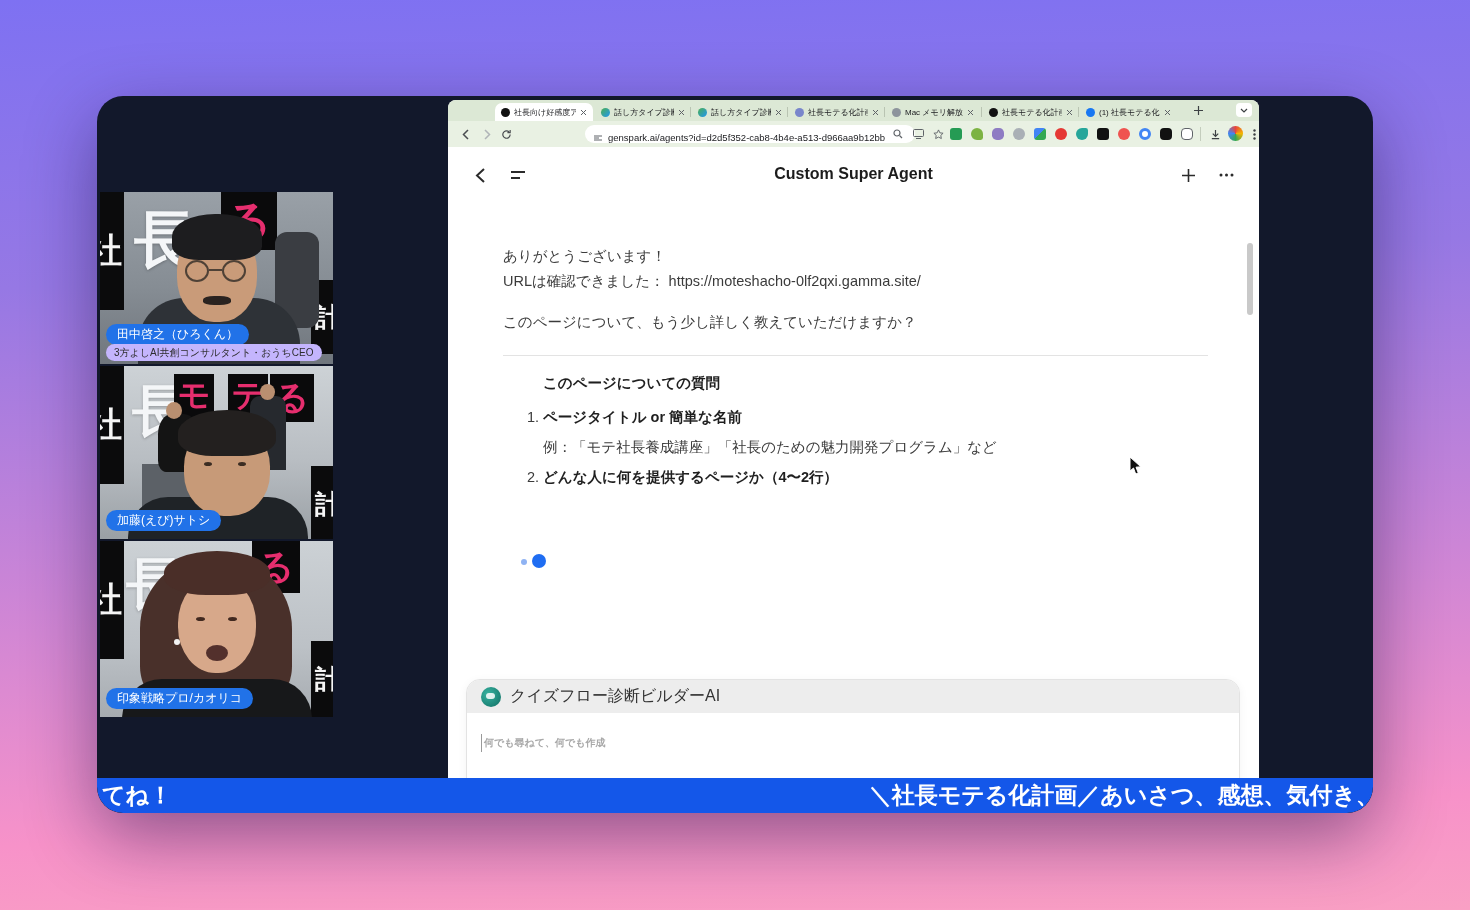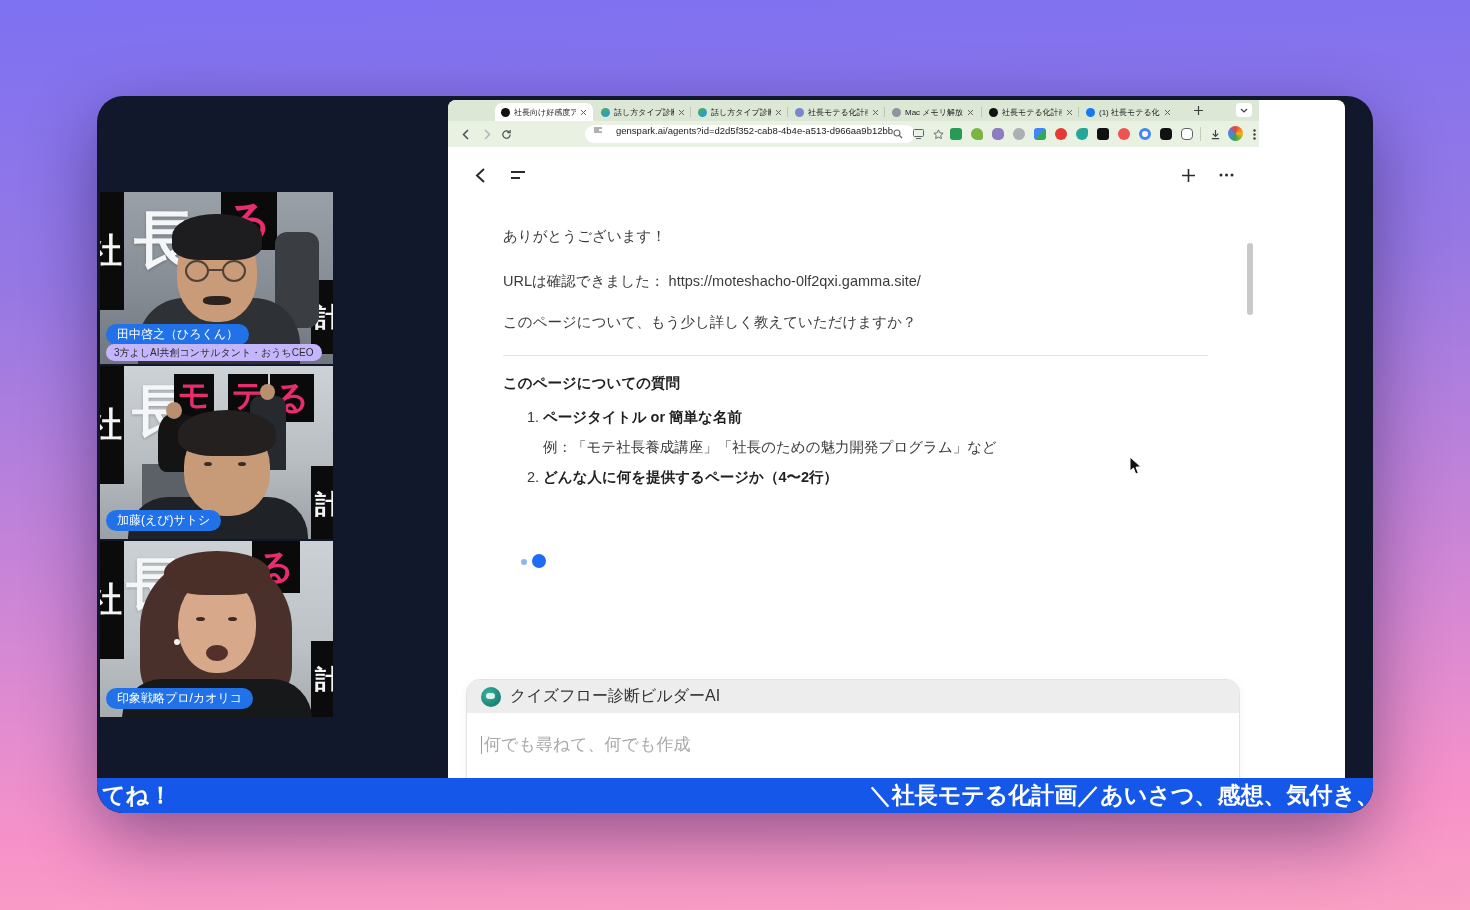--- a/index.html
+++ b/index.html
@@ -34,37 +34,37 @@
   .p-part { position:absolute; }
   .pill-name {
     position:absolute; left:6px; height:21px; border-radius:12px; padding:0 11px;
     color:#fff; font-size:12px; line-height:21px; white-space:nowrap;
   }
   .pill-sub {
     position:absolute; left:6px; bottom:3px; height:17px; border-radius:9px; padding:0 8px;
     background:#c4b5fd; color:#2d2d2d; font-size:10px; line-height:17px; white-space:nowrap;
   }
   
-  .browser { position:absolute; left:351px; top:4px; width:897px; height:678px;
+  .browser { position:absolute; left:351px; top:4px; width:811px; height:678px;
     border-radius:8px 8px 0 0; overflow:hidden; background:#fff; }
   .tabstrip { position:absolute; left:0; top:0; width:811px; height:21px; background:#dce8d5; }
   .tab { position:absolute; top:3px; height:18px; display:flex; align-items:center; gap:4px;
     padding:0 6px; font-size:8px; color:#202124; white-space:nowrap; overflow:hidden; }
   .tab.active { background:#fff; border-radius:7px 7px 0 0; }
   .tab .sep { position:absolute; right:0; top:4px; width:1px; height:10px; background:#b9c4b2; }
   .fav { width:9px; height:9px; border-radius:50%; flex:0 0 auto; }
   .tab-label { overflow:hidden; text-overflow:clip; max-width:64px; }
   .tclose { flex:0 0 auto; display:flex; }
   .newtab-btn, .tabdrop-btn { position:absolute; top:3px; display:flex; align-items:center; justify-content:center; }
   .tabdrop-btn { background:#fff; border-radius:4px; width:16px; height:14px; }
   .toolbar { position:absolute; left:0; top:21px; width:811px; height:26px; background:#e9f1e3;
     display:flex; align-items:center; }
   .nav-ico { display:flex; align-items:center; justify-content:center; width:20px; height:20px; }
   .urlbar { position:absolute; left:137px; top:4px; width:330px; height:18px; background:#fff;
-    border-radius:9px; display:flex; align-items:flex-start; padding:0 8px; gap:13px; }
+    border-radius:9px; display:flex; align-items:flex-end; padding:0 8px; gap:5px; }
   .url-text { font-size:9.5px; color:#202124; white-space:nowrap; overflow:hidden; }
   .ext { position:absolute; top:7px; width:12px; height:12px; border-radius:3px; }
   .ext.round { border-radius:50%; }
   
   .page { position:absolute; left:0; top:47px; width:811px; height:631px; background:#fff; }
   .page-header { position:absolute; left:0; top:10px; width:811px; height:34px; background:#fff; }
   .page-title { position:absolute; left:0; right:0; top:8px; text-align:center; font-size:16px;
     font-weight:700; color:#1c1c1c; }
   .hicon { position:absolute; top:8px; display:flex; align-items:center; justify-content:center;
     width:20px; height:20px; color:#3a3a3a; }
@@ -84,21 +84,21 @@
     box-shadow:0 2px 10px rgba(0,0,0,.05); overflow:hidden; }
   .composer-head { height:33px; background:#ededed; display:flex; align-items:center; gap:9px;
     padding:0 14px; }
   .agent-ico { width:20px; height:20px; border-radius:50%;
     background:radial-gradient(circle at 35% 35%, #38b2a0, #0f6e63); position:relative; }
   .agent-ico::after { content:""; position:absolute; left:5px; top:6px; width:9px; height:6px;
     border-radius:3px; background:rgba(255,255,255,.85); }
   .agent-name { font-size:16px; color:#333; font-weight:500; }
   .composer-input { position:relative; padding:20px 14px 0; }
   .caret { display:inline-block; width:1px; height:18px; background:#9a9a9a; vertical-align:middle; }
-  .placeholder { display:inline-block; font-size:17px; color:#a9a9a9; vertical-align:middle; margin-left:2px; }
+  .placeholder { display:inline-block; font-size:10px; color:#a9a9a9; vertical-align:middle; margin-left:2px;font-weight:bold; }
   
   .banner { position:absolute; left:0; bottom:0; width:1276px; height:35px; background:#1457e9;
     border-radius:0 0 26px 26px; overflow:hidden; z-index:20; }
   .banner-left { position:absolute; left:5px; top:2px; color:#fff; font-size:23px; font-weight:700;
     white-space:nowrap; }
   .banner-right { position:absolute; right:-6px; top:2px; color:#fff; font-size:23px; font-weight:700;
     white-space:nowrap;text-align:right; }
   
   .mouse-cursor { position:absolute; left:681px; top:356px; z-index:30; }
   svg { display:block; }
@@ -314,53 +314,54 @@
         <svg width="3" height="11" viewBox="0 0 3 11">
             <circle cx="1.5" cy="1.5" r="1.2" fill="#3c4043"></circle>
             <circle cx="1.5" cy="5.5" r="1.2" fill="#3c4043"></circle>
             <circle cx="1.5" cy="9.5" r="1.2" fill="#3c4043"></circle>
           </svg>
       </div>
     </div>
 
     <div class="page">
 
-      <div class="msg" style="top:80px;">ありがとうございます！</div>
+      <div class="msg" style="top:100px;">ありがとうございます！</div>
 
       <div class="page-header">
         <div class="hicon" style="left:22px;">
           <svg width="11" height="15" viewBox="0 0 11 15">
               <path d="M9 1L2 7.5 9 14" fill="none" stroke="#2b2b2b" stroke-width="2"></path>
             </svg>
         </div>
         <div class="hicon" style="left:60px;">
           <svg width="16" height="10" viewBox="0 0 16 10">
               <path d="M1 2h14M1 8h9" stroke="#2b2b2b" stroke-width="2"></path>
             </svg>
         </div>
+        <div class="page-title">Custom Super Agent</div>
         <div class="hicon" style="left:730px;">
           <svg width="15" height="15" viewBox="0 0 15 15">
               <path d="M7.5 1v13M1 7.5h13" stroke="#2b2b2b" stroke-width="1.6"></path>
             </svg>
         </div>
         <div class="hicon" style="left:768px;">
           <svg width="15" height="4" viewBox="0 0 15 4">
               <circle cx="2" cy="2" r="1.5" fill="#2b2b2b"></circle>
               <circle cx="7.5" cy="2" r="1.5" fill="#2b2b2b"></circle>
               <circle cx="13" cy="2" r="1.5" fill="#2b2b2b"></circle>
             </svg>
         </div>
       </div>
 
       <div class="msg" style="top:125px;">URLは確認できました： https://moteshacho-0lf2qxi.gamma.site/</div>
       <div class="msg" style="top:166px;">このページについて、もう少し詳しく教えていただけますか？</div>
 
       <div class="divider"></div>
 
-      <div class="msg bold-h" style="top:227px;">このページについての質問</div>
+      <div class="msg bold-h" style="top:227px;margin-left:40px;">このページについての質問</div>
 
       <div class="msg" style="top:261px; left:79px;">
         <span class="q-num">1.</span><span class="q-title">ページタイトル or 簡単な名前</span>
       </div>
       <div class="msg q-ex" style="top:291px; left:95px;">例：「モテ社長養成講座」「社長のための魅力開発プログラム」など</div>
 
       <div class="msg" style="top:321px; left:79px;">
         <span class="q-num">2.</span><span class="q-title">どんな人に何を提供するページか（4〜2行）</span>
       </div>
 

